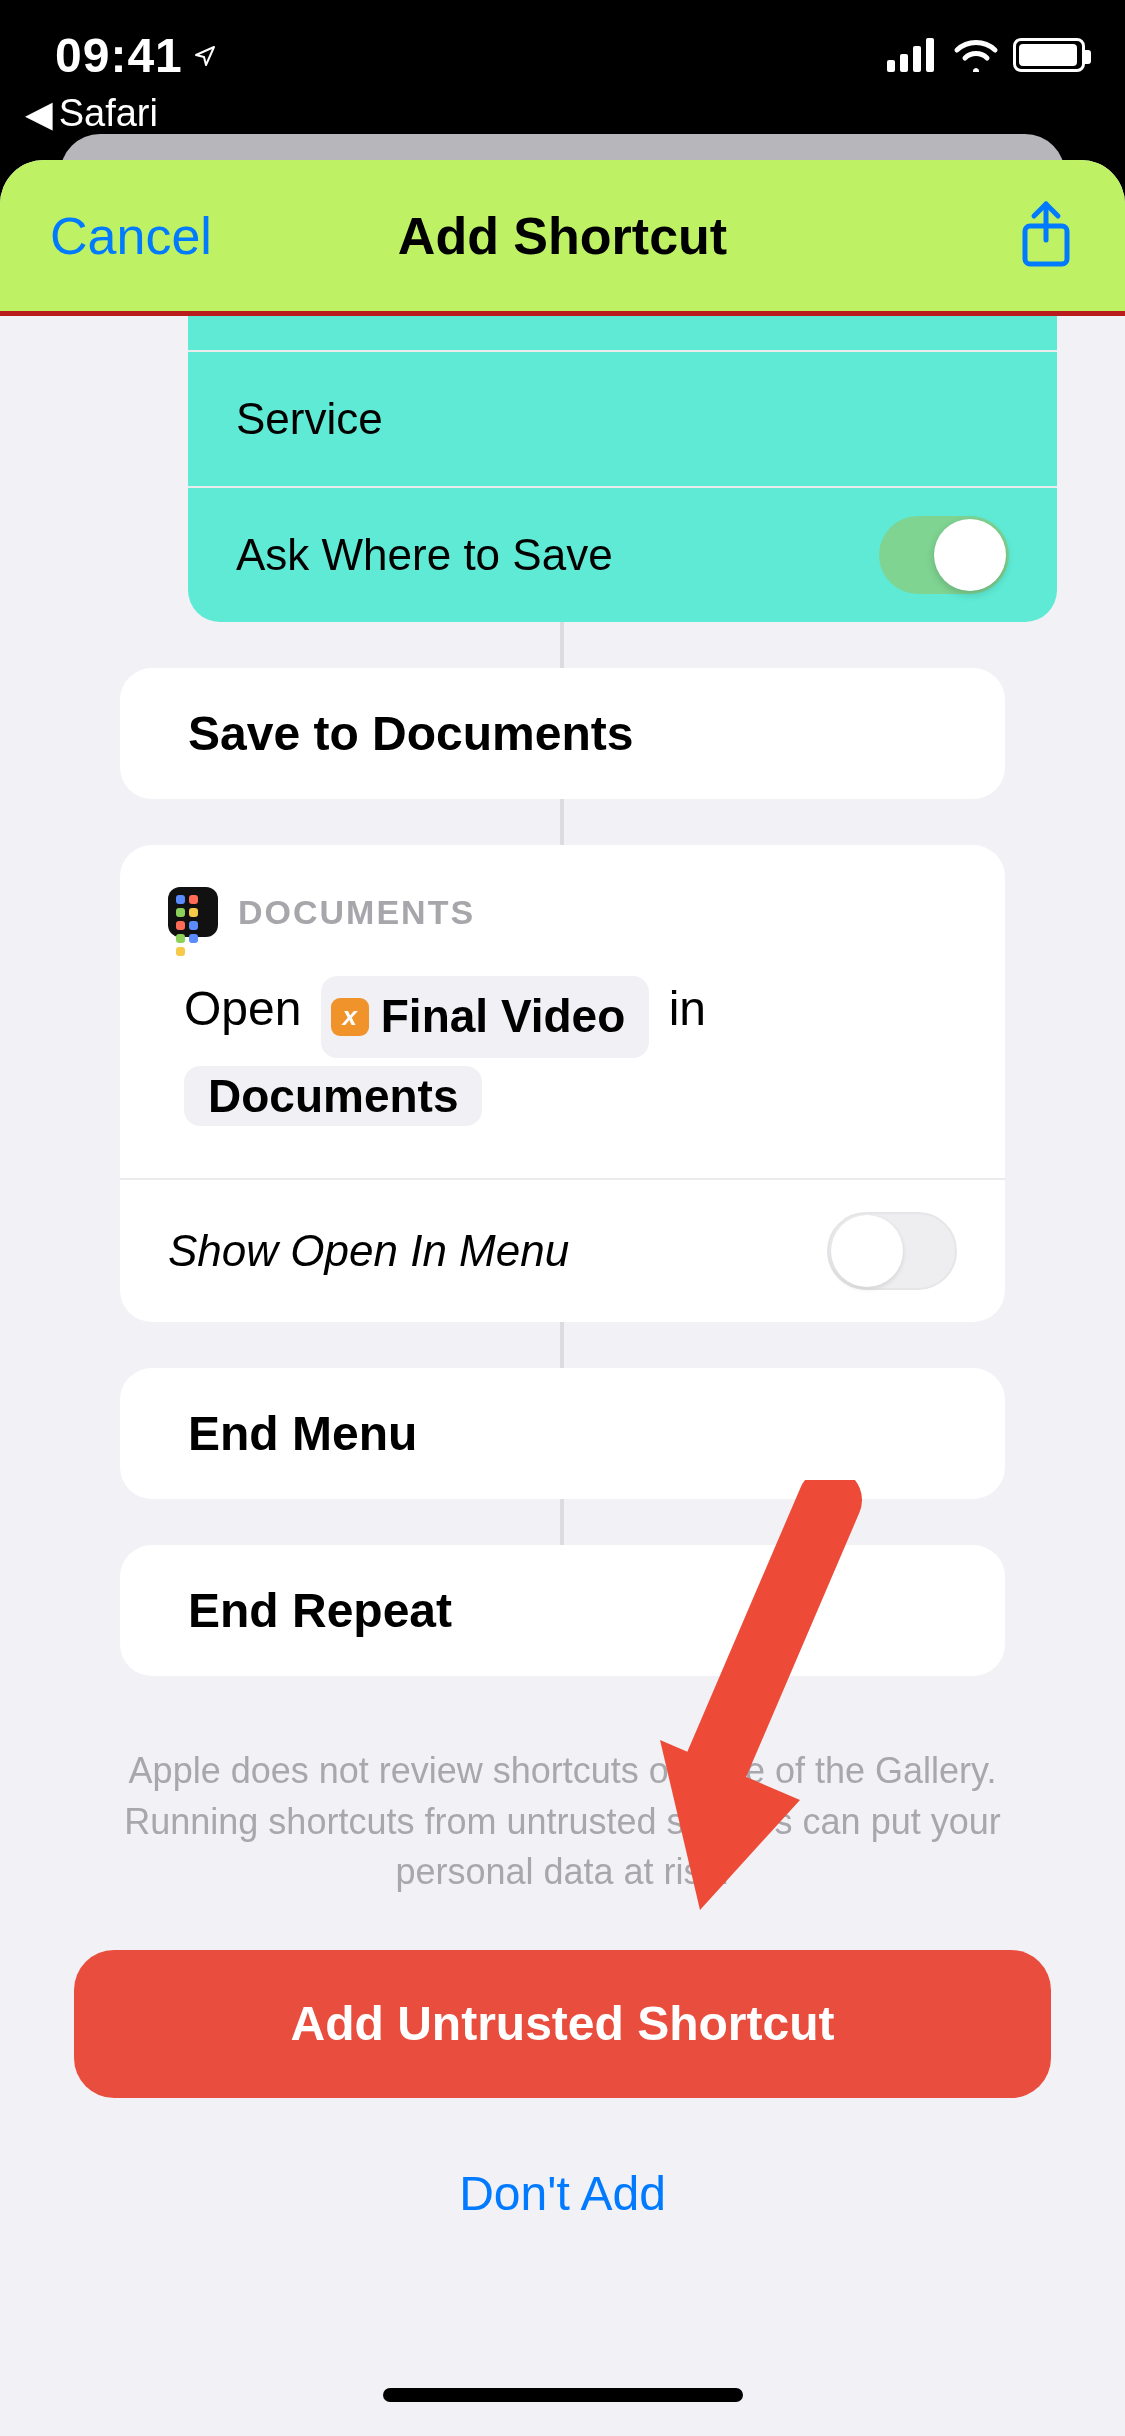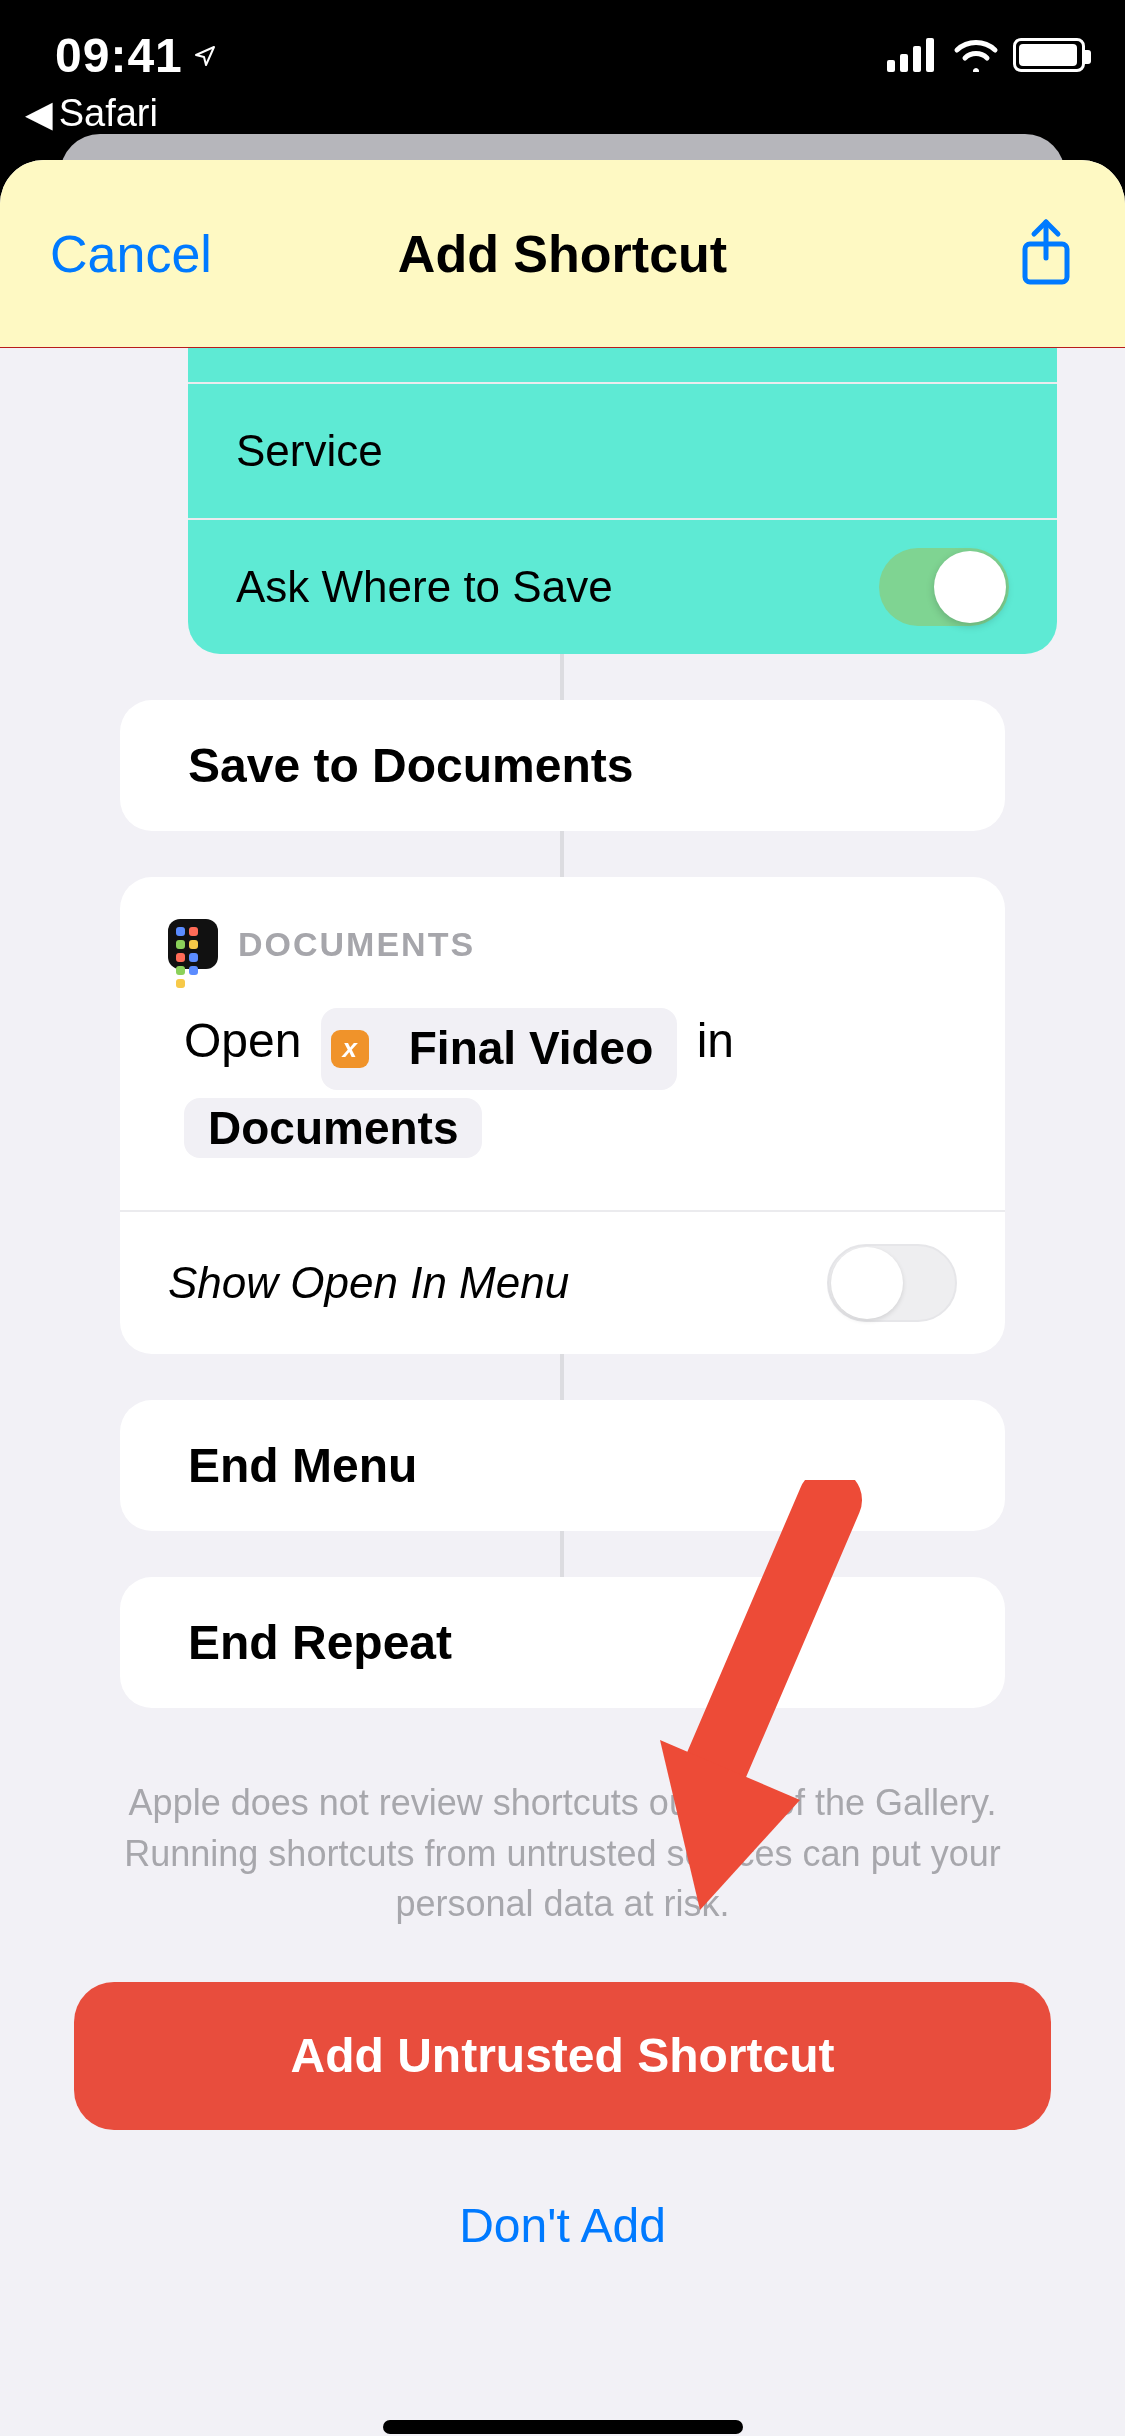--- a/index.html
+++ b/index.html
@@ -20,21 +20,21 @@
   .bars div:nth-child(3){height:26px;}
   .bars div:nth-child(4){height:34px;}
   .wifi { width:46px; height:34px; }
   .batt { width:72px; height:34px; border:3px solid #fff; border-radius:8px; position:relative;}
   .batt::after { content:""; position:absolute; right:-9px; top:9px; width:6px; height:14px; background:#fff; border-radius:0 3px 3px 0;}
   .batt div { position:absolute; left:3px; top:3px; bottom:3px; width:58px; background:#fff; border-radius:4px;}
 
   
   .sheet-shadow { position:absolute; left:60px; right:60px; top:134px; height:40px; background:#b6b6bb; border-radius:44px 44px 0 0; }
   .sheet { position:absolute; left:0; right:0; top:160px; bottom:0; background:#f2f1f6; border-radius:44px 44px 0 0; overflow:hidden;}
-  .navbar { height:188px; background:#fef9c3; border-bottom:1px solid #b91c1c; display:flex; align-items:center; justify-content:space-between; padding:0 50px 0 50px; }
+  .navbar { height:156px; background:#bef264; border-bottom:5px solid #b91c1c; display:flex; align-items:center; justify-content:space-between; padding:0 50px 0 50px; }
   .nav-cancel { color:#007aff; font-size:52px; font-weight:400;}
   .nav-title  { color:#000; font-size:52px; font-weight:700; position:absolute; left:0; right:0; text-align:center; pointer-events:none;}
   .nav-share  { color:#007aff; }
   .nav-share svg { width:58px; height:68px; }
 
   
   .content { padding: 0 0 0 0; height: calc(100% - 160px); position:relative; }
   .topcard { margin:0 0 0 188px; border-radius:0 0 32px 32px; background:#5eead4;}
   .row { display:flex; align-items:center; padding:0 48px; min-height:136px; font-size:44px; font-weight:400;}
   .row-label { flex:1; color:#000; font-weight:500;}
@@ -45,21 +45,21 @@
   .actioncard { background:#fff; border-radius:32px; margin:0 120px; padding:38px 68px; font-size:48px; font-weight:700;}
 
   .doccard { background:#fff; border-radius:32px; margin:0 120px; }
   .doc-hdr { padding:42px 48px 20px 48px; display:flex; align-items:center; gap:20px;}
   .doc-hdr-label { color:#a6a6ab; font-size:34px; font-weight:600; letter-spacing:2px;}
   .doc-icon { width:50px; height:50px; border-radius:12px; background:#111; display:flex; flex-wrap:wrap; padding:8px; gap:4px;}
   .doc-icon span{width:9px;height:9px;border-radius:3px;}
   .doc-body { padding:14px 48px 44px 64px; font-size:48px; font-weight:500; line-height:1.6;}
   .pill { display:inline-flex; align-items:center; background:#f1f0f5; border-radius:16px; padding:4px 24px 4px 10px; margin:0 6px;}
   .pill-var { width:38px; height:38px; background:#f0932a; border-radius:9px; margin-right:12px; display:flex; align-items:center; justify-content:center; color:#fff; font-style:italic; font-size:26px; font-weight:700;}
-  .pill-txt { font-size:46px; font-weight:600;margin-left:28px;}
+  .pill-txt { font-size:46px; font-weight:600;}
   .pill-plain { background:#f1f0f5; border-radius:16px; padding:4px 24px; font-size:46px; font-weight:600;}
   .doc-row { border-top:2px solid #ebebee; display:flex; align-items:center; padding:32px 48px; }
   .doc-row-label{flex:1; font-size:44px; font-weight:500;font-style:italic;}
 
   
   .cloud-badge { width:62px; height:62px; border-radius:14px; background:#f6f6f9; display:flex; align-items:center; justify-content:center;}
   .cloud-badge svg { width:48px; height:36px;}
 
   
   .toggle { width:130px; height:78px; border-radius:40px; position:relative; }

